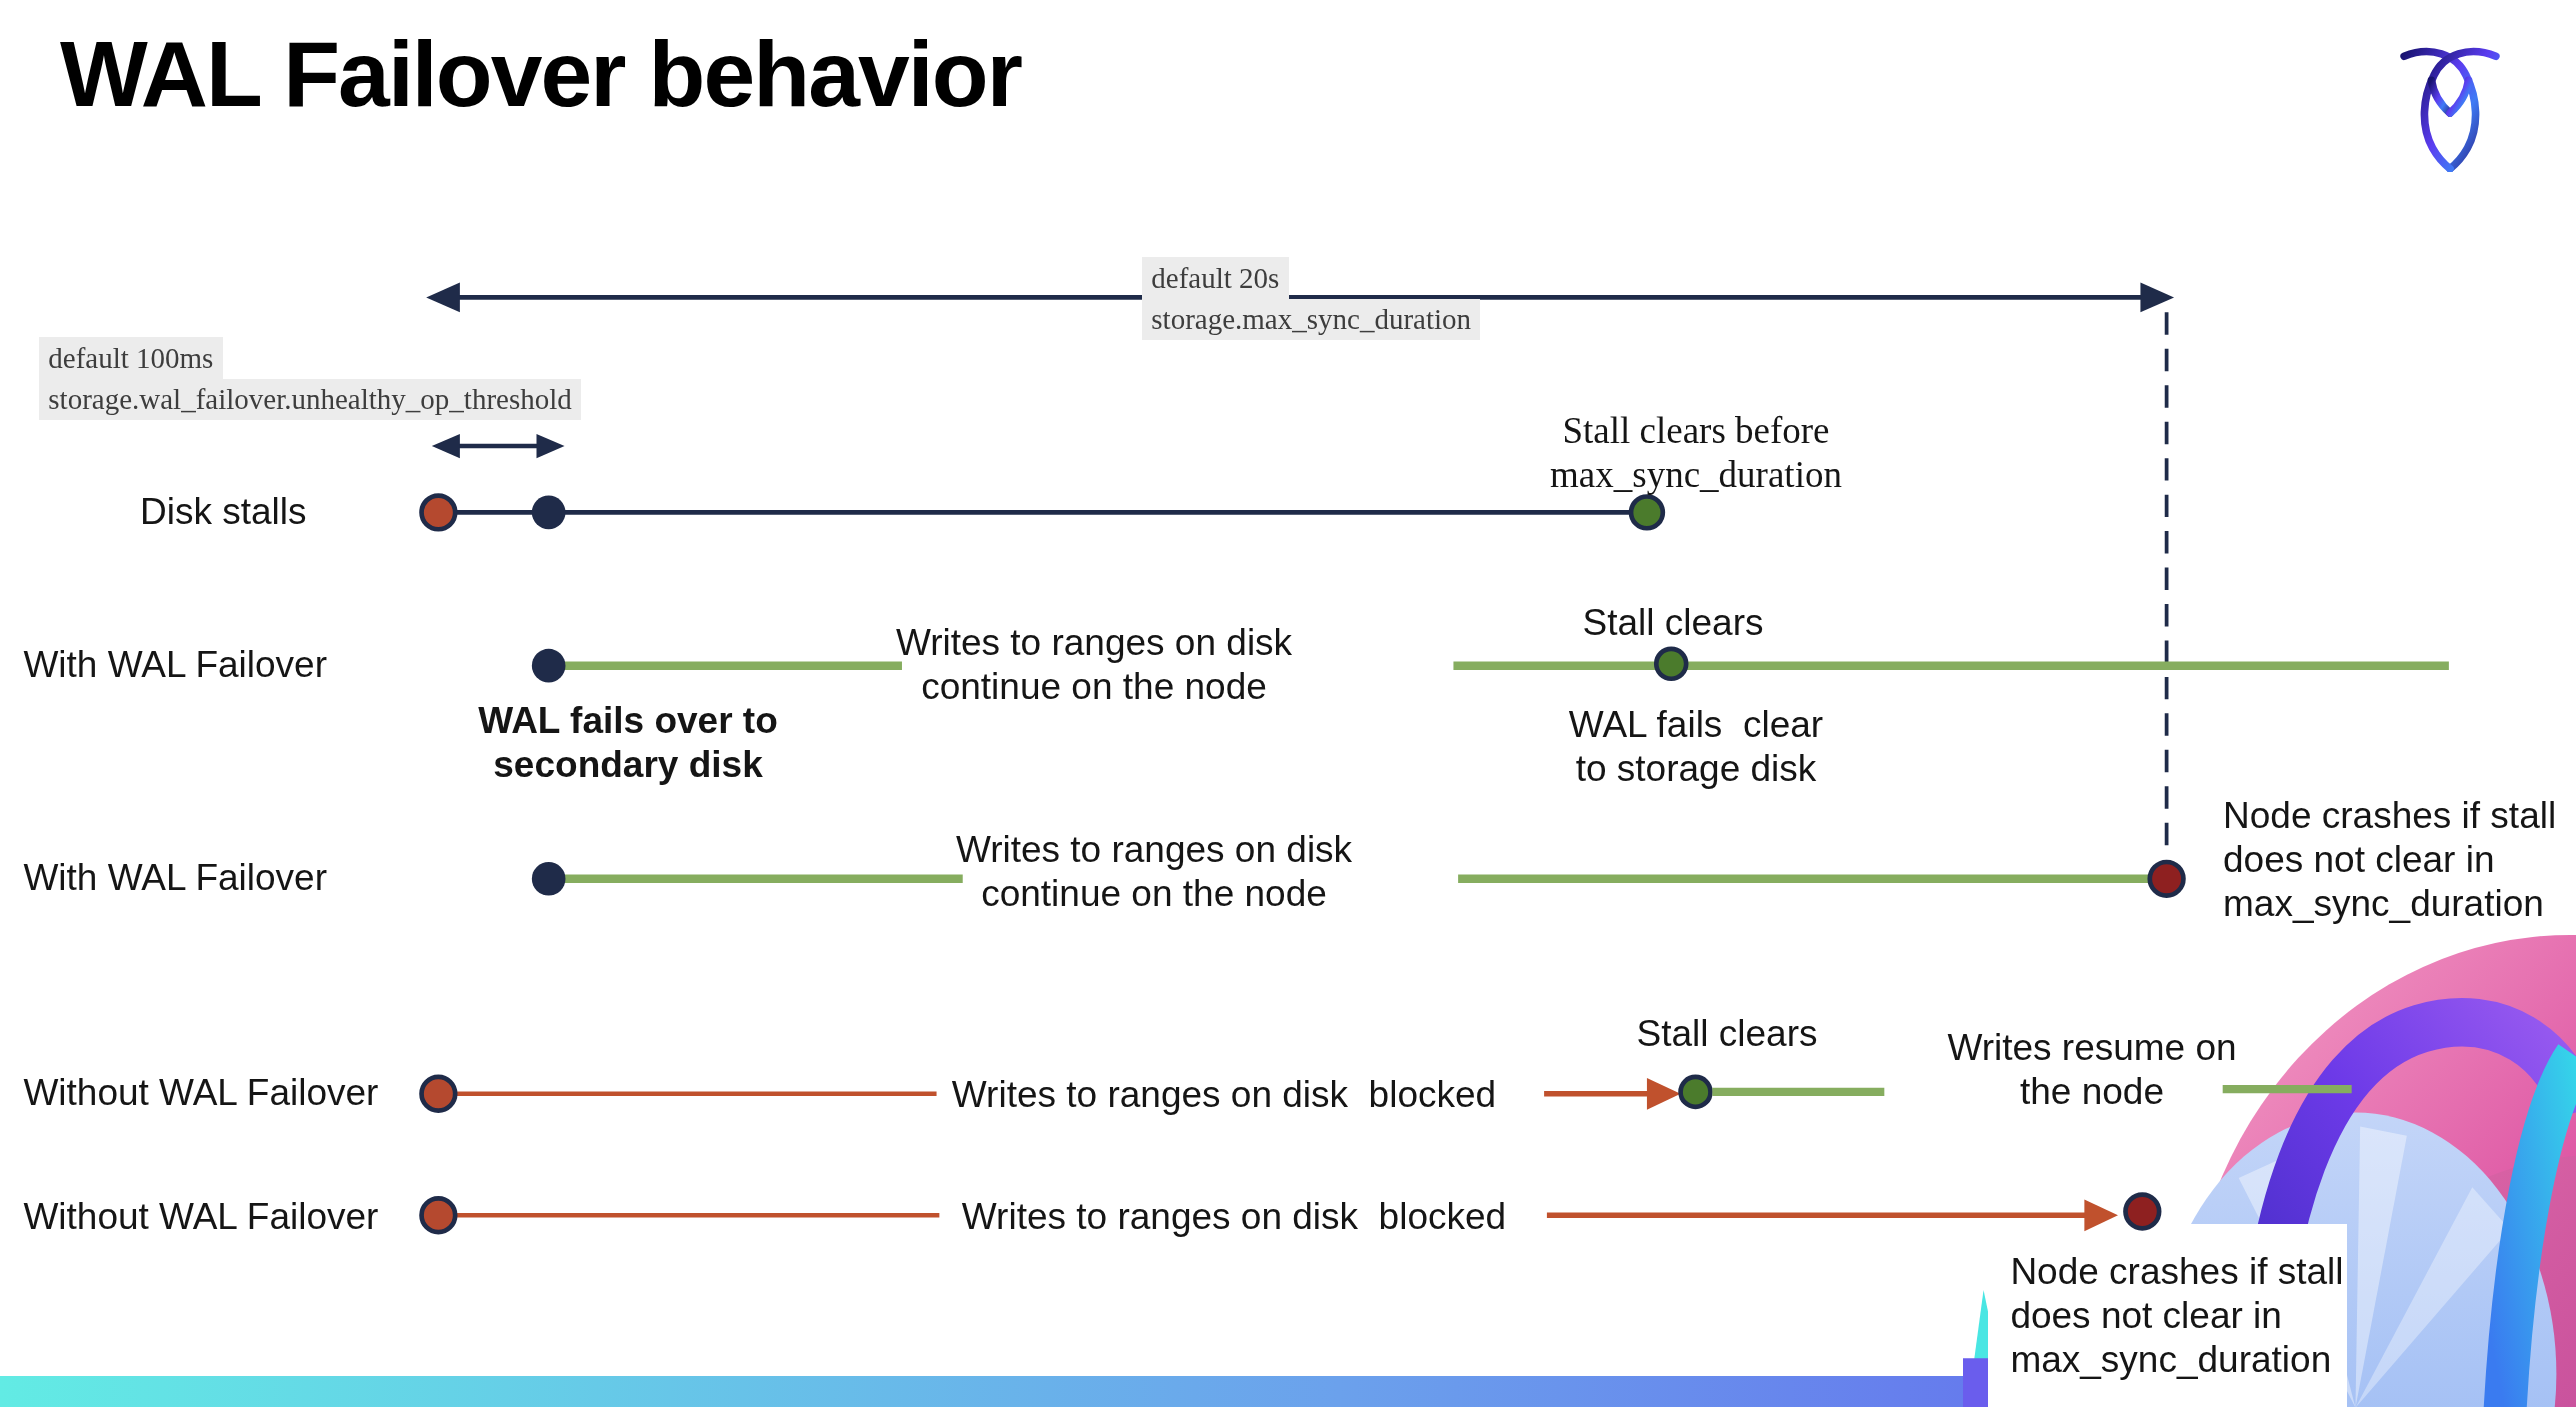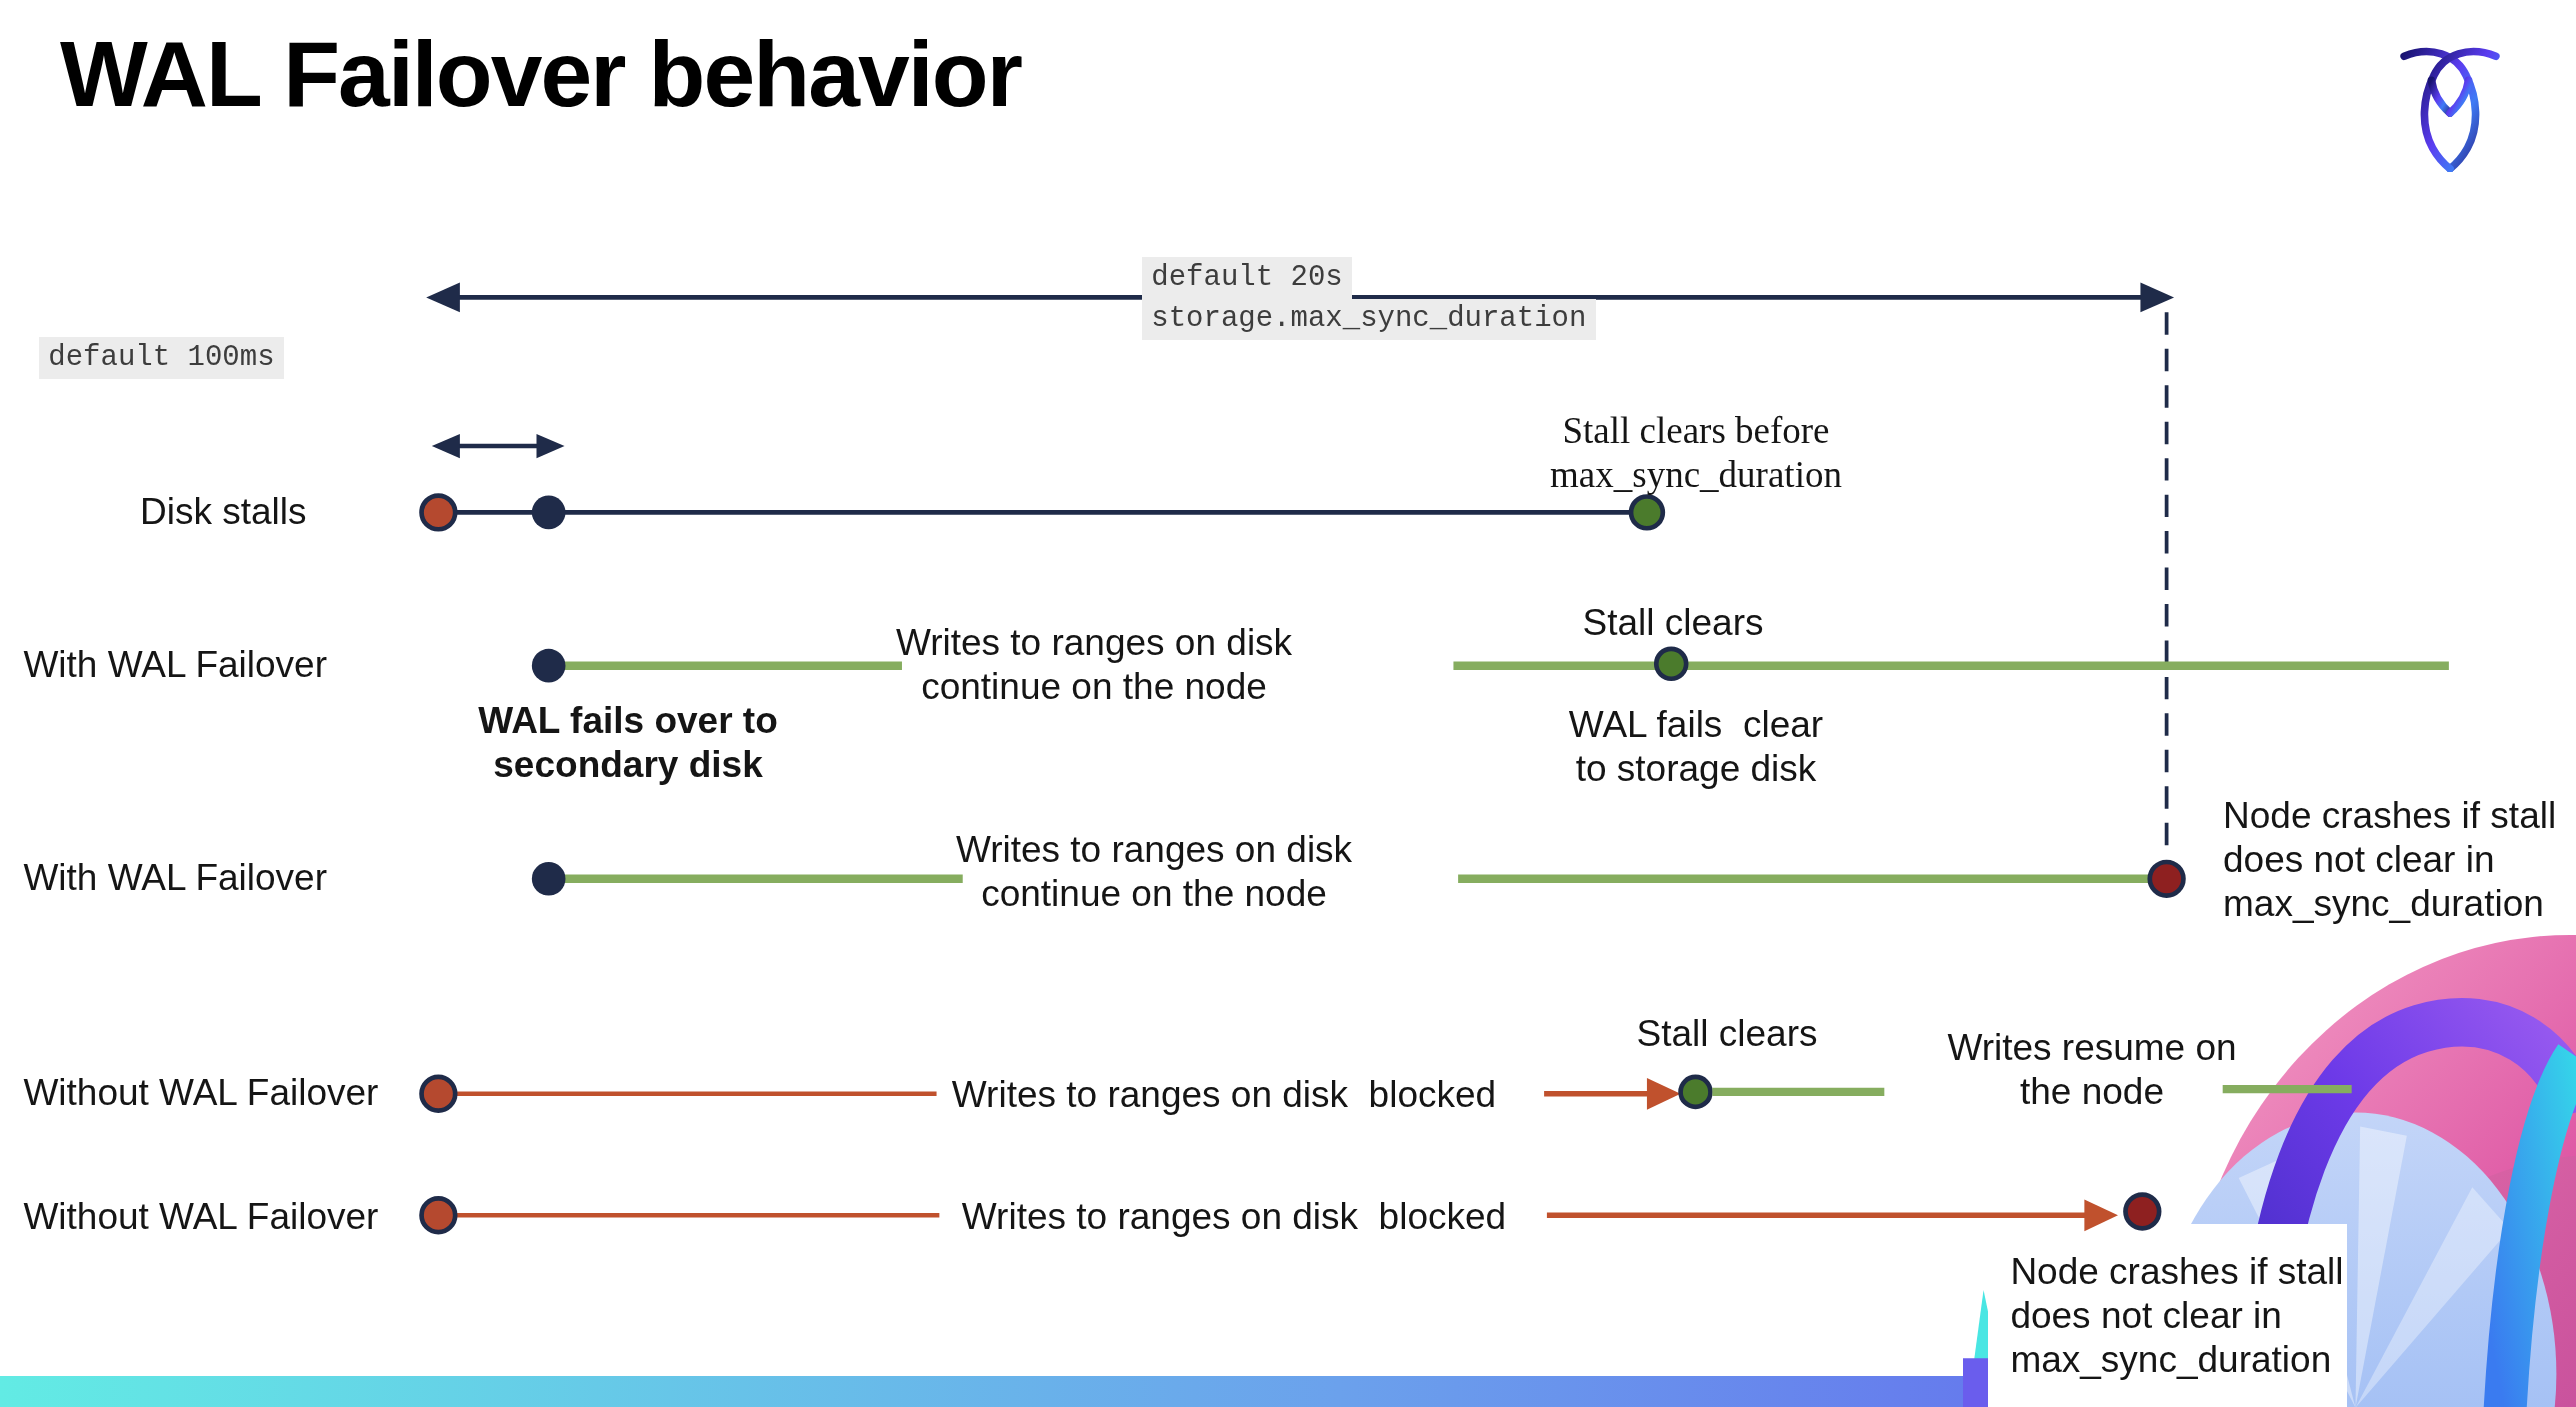--- a/index.html
+++ b/index.html
@@ -11,21 +11,21 @@
   #slide{
     position:relative; width:2576px; height:1408px; background:#ffffff;
     overflow:hidden; font-family:"Liberation Sans", sans-serif; color:var(--body-text);
   }
   .abs{position:absolute;}
   #title{
     left:60px; top:20.6px; font-size:93px; font-weight:bold; letter-spacing:-1.9px;
     color:#000; white-space:nowrap;
   }
   .code-line{
-    font-family:Liberation Mono, monospace;
+    font-family:Liberation Serif, serif;
     font-size:29px; line-height:36px; color:var(--code-text);
     background:var(--code-bg); padding:2.8px 9.3px; white-space:pre; display:inline-block;
   }
   .lbl{
     font-size:37px; line-height:44px; color:var(--body-text); white-space:nowrap;
   }
   .center{transform:translateX(-50%); text-align:center;}
   .pre{white-space:pre;}
   #geometry, #corner-art{pointer-events:none;}
   #crash-box{
@@ -167,20 +167,21 @@
       </g>
     </svg>
 
     <div class="abs" style="left:1142px; top:257px;">
       <span class="code-line">default 20s</span><br>
       <span class="code-line">storage.max_sync_duration</span>
     </div>
 
     <div class="abs" style="left:39px; top:337px;">
       <span class="code-line">default 100ms</span><br>
+      <span class="code-line">storage.wal_failover.unhealthy_op_threshold</span>
     </div>
 
     <div class="abs lbl" style="left:140px; top:490px; width:257px; text-align:left;">Disk stalls</div>
     <div class="abs lbl center" style="left:1696px; top:409px;font-family:Liberation Serif, serif;">
       <div>Stall clears before</div>
       <div>max_sync_duration</div>
     </div>
 
     <div class="abs lbl" style="left:23.4px; top:643px;">With WAL Failover</div>
     <div class="abs lbl center" style="left:1094px; top:621px;">

